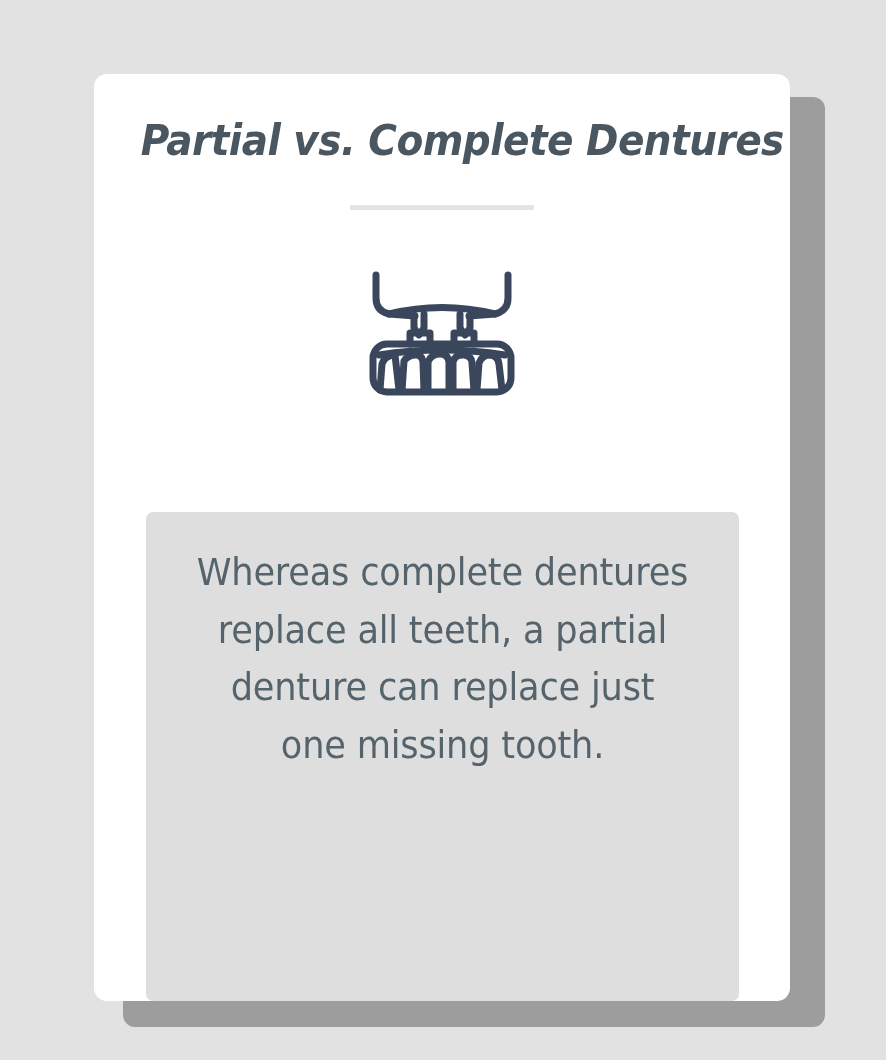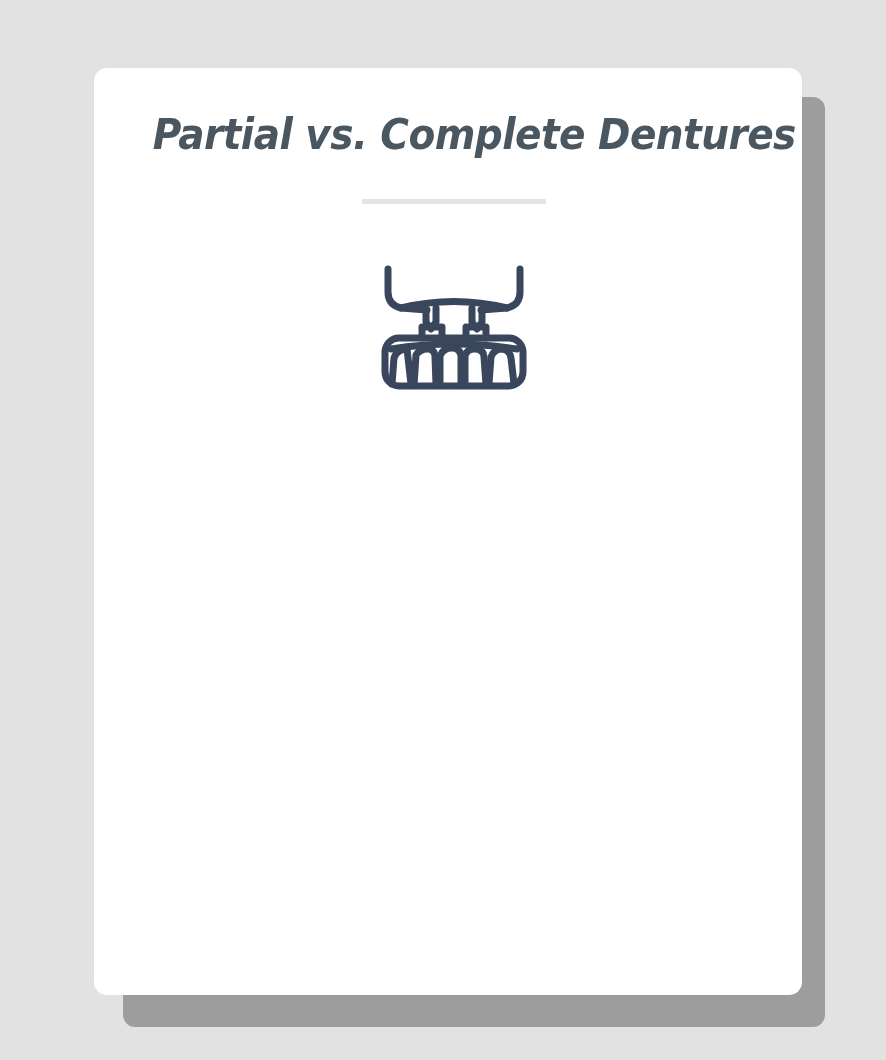--- a/index.html
+++ b/index.html
@@ -29,27 +29,26 @@
     width: 702px;
     height: 930px;
     background: #9d9d9d;
     border-radius: 12px;
   }
 
   
   .card {
     position: absolute;
     left: 94px;
-    top: 68px;
+    top: 74px;
     width: 696px;
     height: 927px;
     background: #ffffff;
     border-radius: 13px;
     overflow: hidden;
-    padding-left: 12px;
   }
 
   .card-title {
     margin: 0;
     padding: 44px 24px 0 24px;
     text-align: center;
     font-family: "DejaVu Sans", "Liberation Sans", sans-serif;
     font-size: 42px;
     font-weight: bold;
     font-style: italic;
@@ -139,15 +138,18 @@
         <path d="M10 84 Q73 74 136 84"></path>
 
         <path d="M11 119 L13 93 Q16 84 26 84 L30 119"></path>
         <path d="M33 120 L35 90 Q40 83 48 84 Q54 85 54 92 L55 120"></path>
         <path d="M59 120 L59 91 Q62 83 71 83 Q79 83 80 91 L80 120"></path>
         <path d="M84 120 L84 91 Q86 83 95 84 Q103 85 103 92 L105 120"></path>
         <path d="M108 119 L110 92 Q113 84 121 84 Q129 85 130 93 L133 119"></path>
       </svg>
     </div>
 
+    <div class="body-panel">
+      <p class="body-text">Whereas complete dentures replace all teeth, a partial denture can replace just one missing tooth.</p>
+    </div>
 
   </div>
 </div>
 
 </body></html>

